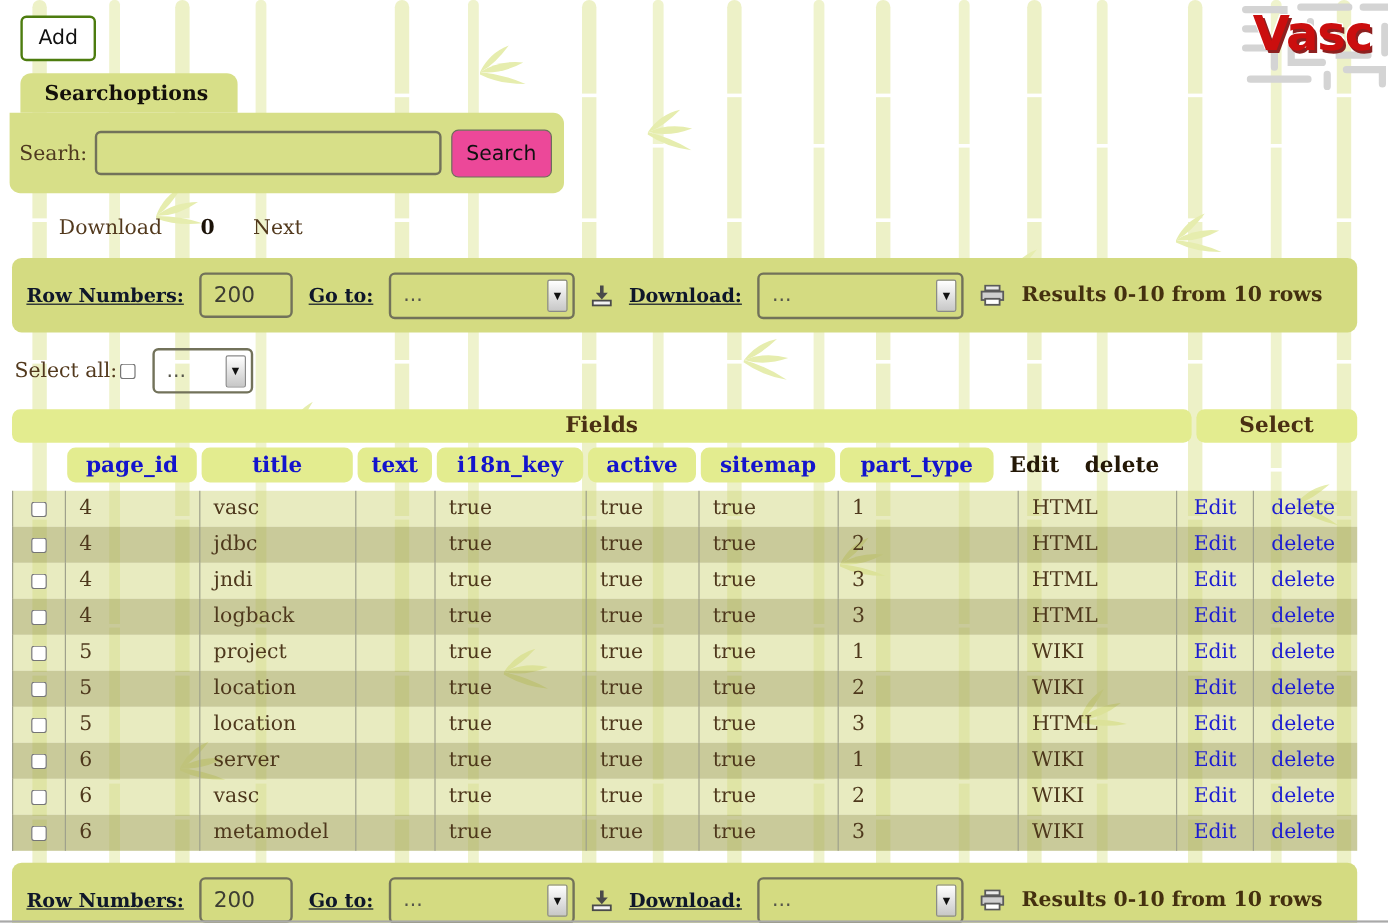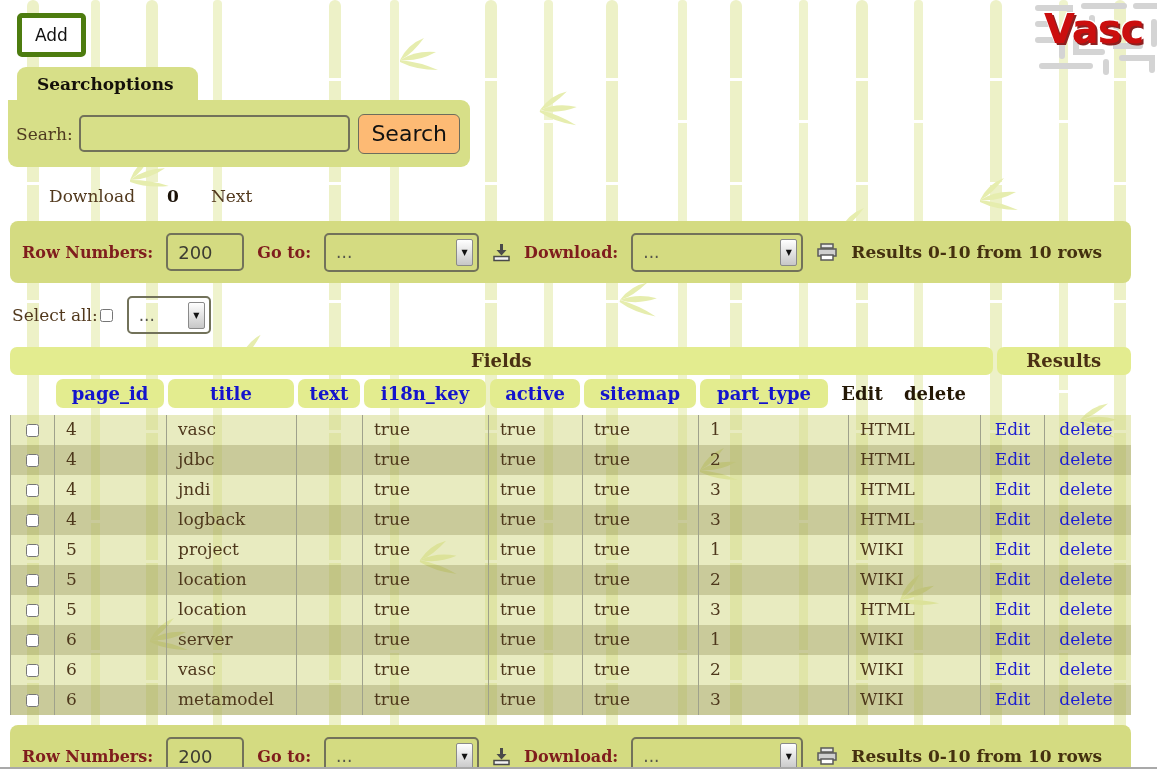--- a/index.html
+++ b/index.html
@@ -17,21 +17,21 @@
   .logo-text {
     position:absolute; top:6px; left:12px;
     font-family:"DejaVu Sans", sans-serif; font-weight:bold; font-size:40px;
     color:#cb0e0e; letter-spacing:-1px;
     text-shadow: 2px 2px 0 #8d2020, -1px -1px 0 #ffffff, 1px -1px 0 #ffffff;
   }
 
   
   .add-btn {
     margin:13px 0 0 17px;
-    background:#ffffff; border:5px solid #4d7c0f; border-radius:5px;
+    background:#ffffff; border:2px solid #4d7c0f; border-radius:5px;
     padding:7px 13px; font-family:"DejaVu Sans", sans-serif; font-size:17px; color:#111;
     display:inline-block; cursor:pointer;
   }
 
   
   .search-tab {
     margin:10px 0 0 17px; display:inline-block;
     background:#d7df88; border-radius:9px 9px 0 0;
     padding:7px 24px 6px 20px;
     font-weight:bold; font-size:17px; color:#14100a; cursor:pointer;
@@ -42,37 +42,37 @@
     display:flex; align-items:center; padding:0 10px 0 6px;
   }
   .search-label { font-size:17px; color:#4f3a20; margin:0 6px 0 2px; }
   .search-input {
     width:290px; height:37px; background:transparent;
     border:2px solid #72725a; border-radius:5px;
     font-family:"DejaVu Sans", sans-serif; font-size:17px; color:#333; padding:0 8px; outline:none;
   }
   .search-btn {
     margin-left:8px; height:40px; padding:0 12px;
-    background:#fdba74; border:1px solid #6d6d5c; border-radius:6px;
-    font-family:"DejaVu Sans", sans-serif; font-size:22px; color:#111; cursor:pointer;
+    background:#ec4899; border:1px solid #6d6d5c; border-radius:6px;
+    font-family:"DejaVu Sans", sans-serif; font-size:17px; color:#111; cursor:pointer;
   }
 
   
   .pager { margin:19px 0 0 49px; font-size:17px; color:#52391d; display:flex; gap:32px; align-items:baseline; }
   .pager .pg-link { cursor:pointer; }
   .pager .pg-current { color:#1b1208; font-weight:bold; }
 
   
   .toolbar {
     margin:15px 0 0 10px; width:1121px; height:62px;
     background:#d4db81; border-radius:8px;
     display:flex; align-items:center; padding:0 12px; gap:13px;
   }
   .toolbar.bottom { margin-top:10px; }
-  .tb-label { font-weight:bold; font-size:16px; color:#7f1d1d; white-space:nowrap; }
+  .tb-label { font-weight:bold; font-size:16px; color:#0f172a; white-space:nowrap;text-decoration:underline; }
   .tb-results { font-weight:bold; font-size:17px; color:#44300f; white-space:nowrap; }
   .num-input {
     width:78px; height:38px; background:transparent;
     border:2px solid #72725a; border-radius:5px;
     font-family:"DejaVu Sans", sans-serif; font-size:18px; color:#3d3d32; padding:0 10px; outline:none;
   }
   .select {
     height:39px; border:2px solid #72725a; border-radius:5px;
     display:flex; align-items:center; background:transparent; cursor:pointer;
   }
@@ -264,21 +264,21 @@
     <input type="checkbox" style="">
     <div class="select sel-bulk">
       <span class="sel-value">...</span>
       <span class="sel-btn">▼</span>
     </div>
   </div>
 
   <div class="grid">
     <div class="thead-group">
       <div class="group-fields">Fields</div>
-      <div class="group-actions">Results</div>
+      <div class="group-actions">Select</div>
     </div>
     <div class="thead-cols">
         <div class="th-cell c0"></div>
         <div class="th-cell c1">
           <div class="th-tab">page_id</div>
         </div>
         <div class="th-cell c2">
           <div class="th-tab">title</div>
         </div>
         <div class="th-cell c3">

